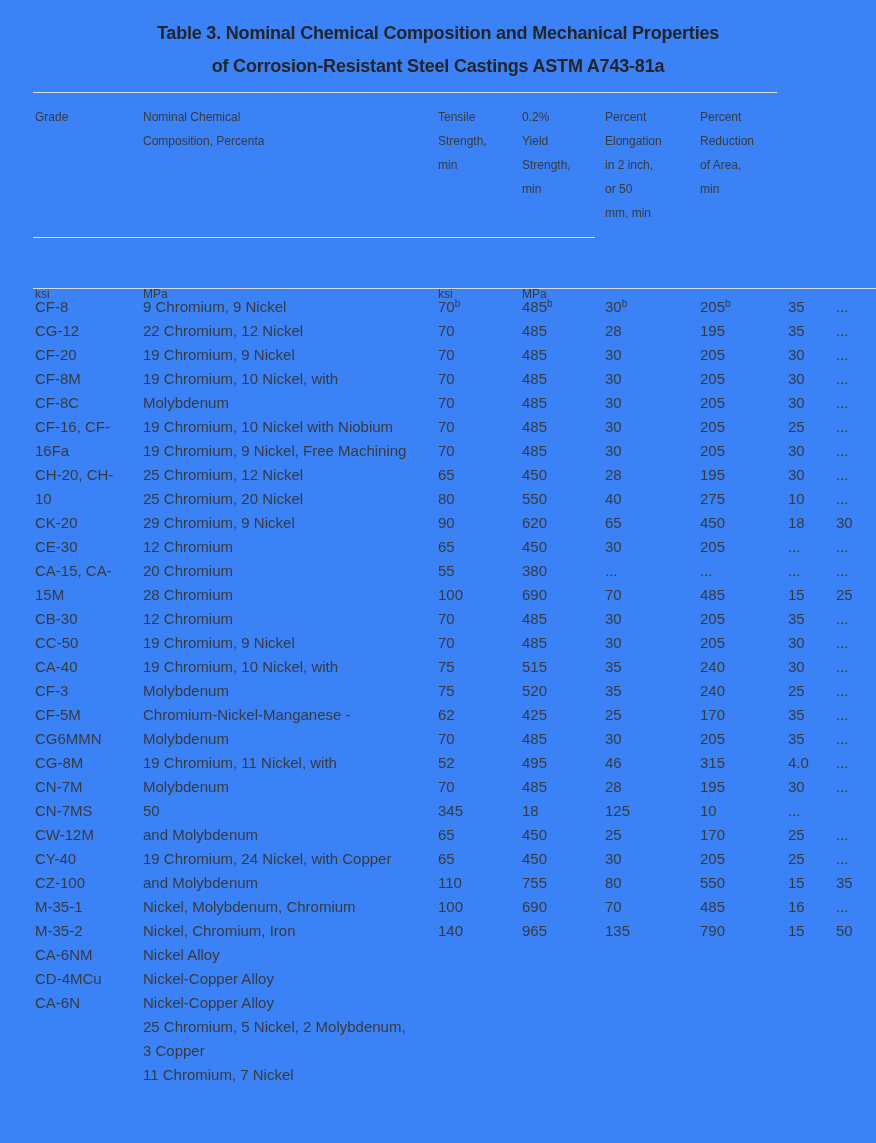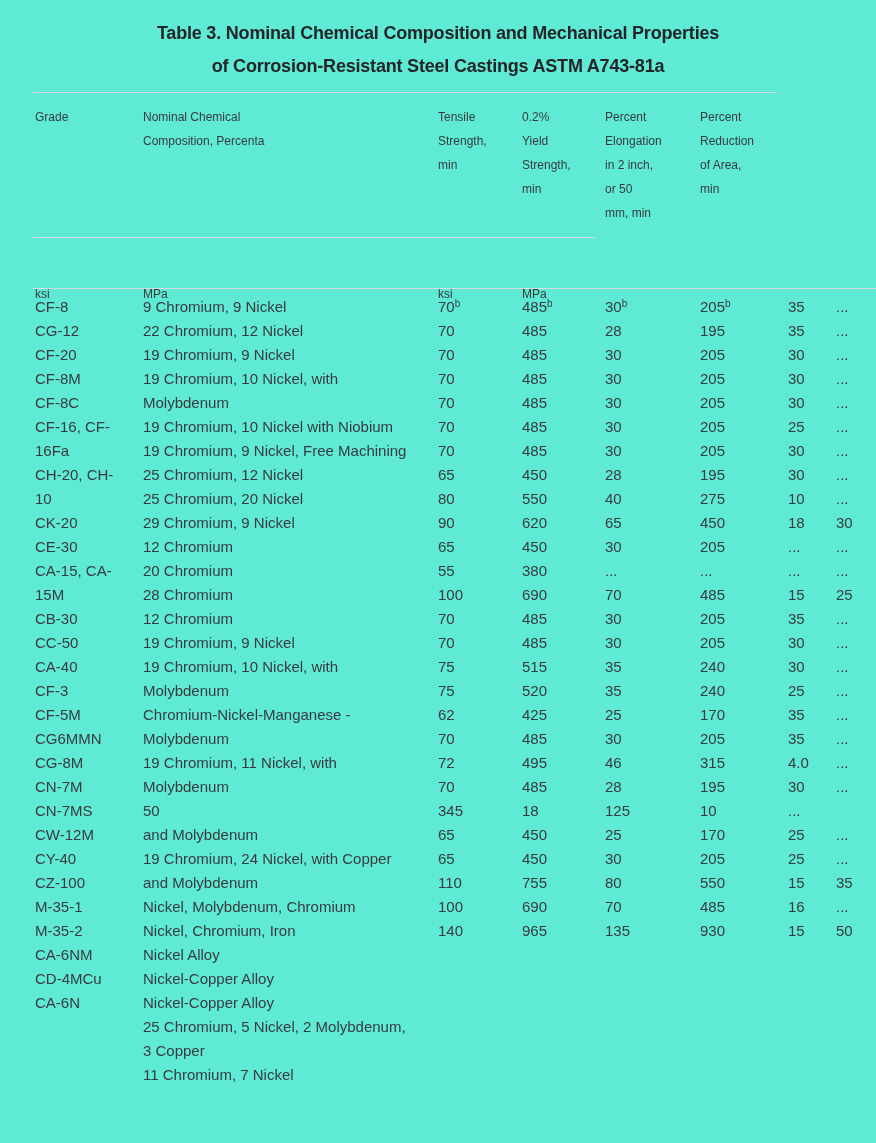--- a/index.html
+++ b/index.html
@@ -1,17 +1,17 @@
 <!DOCTYPE html>
 <html><head>
 <meta charset="utf-8">
 <style>
   html,body{margin:0;padding:0;background:#ffffff;}
   body{font-family:"Liberation Sans","DejaVu Sans",sans-serif;color:#383b3e;}
-  .page{position:relative;width:876px;height:1143px;background:#5eead4;overflow:hidden;}
+  .page{position:relative;width:876px;height:1143px;background:#3b82f6;overflow:hidden;}
 
   .title{position:absolute;top:17px;left:0;width:876px;text-align:center;
          font-weight:bold;font-size:18px;line-height:33px;color:#232528;letter-spacing:-0.2px;}
 
   .rule{position:absolute;left:33px;height:1px;background:#d7dce1;}
   .rule-1{top:92px;width:744px;}
   .rule-2{top:237px;width:562px;}
   .rule-3{top:288px;width:843px;}
 
   .grid{display:grid;grid-template-columns:108px 295px 84px 83px 95px 88px 48px 40px;}
@@ -265,21 +265,21 @@
         <div class="tcell">70</div>
         <div class="tcell">485</div>
         <div class="tcell">30</div>
         <div class="tcell">205</div>
         <div class="tcell">35</div>
         <div class="tcell">...</div>
       </div>
       <div class="trow">
         <div class="tcell">CG-8M</div>
         <div class="tcell">19 Chromium, 11 Nickel, with</div>
-        <div class="tcell">72</div>
+        <div class="tcell">52</div>
         <div class="tcell">495</div>
         <div class="tcell">46</div>
         <div class="tcell">315</div>
         <div class="tcell">4.0</div>
         <div class="tcell">...</div>
       </div>
       <div class="trow">
         <div class="tcell">CN-7M</div>
         <div class="tcell">Molybdenum</div>
         <div class="tcell">70</div>
@@ -337,21 +337,21 @@
         <div class="tcell">485</div>
         <div class="tcell">16</div>
         <div class="tcell">...</div>
       </div>
       <div class="trow">
         <div class="tcell">M-35-2</div>
         <div class="tcell">Nickel, Chromium, Iron</div>
         <div class="tcell">140</div>
         <div class="tcell">965</div>
         <div class="tcell">135</div>
-        <div class="tcell">930</div>
+        <div class="tcell">790</div>
         <div class="tcell">15</div>
         <div class="tcell">50</div>
       </div>
       <div class="trow">
         <div class="tcell">CA-6NM</div>
         <div class="tcell">Nickel Alloy</div>
         <div class="tcell"></div>
         <div class="tcell"></div>
         <div class="tcell"></div>
         <div class="tcell"></div>

